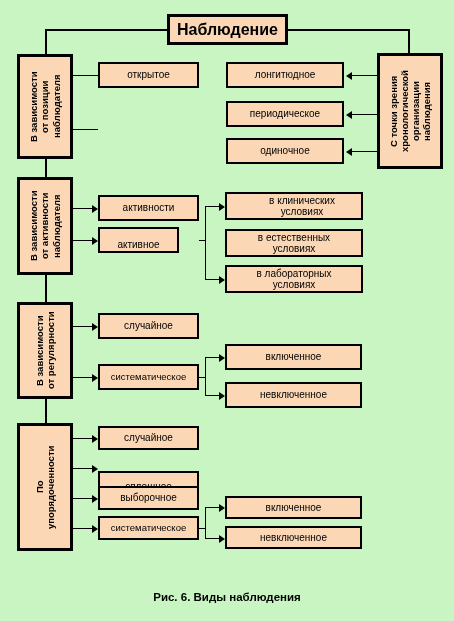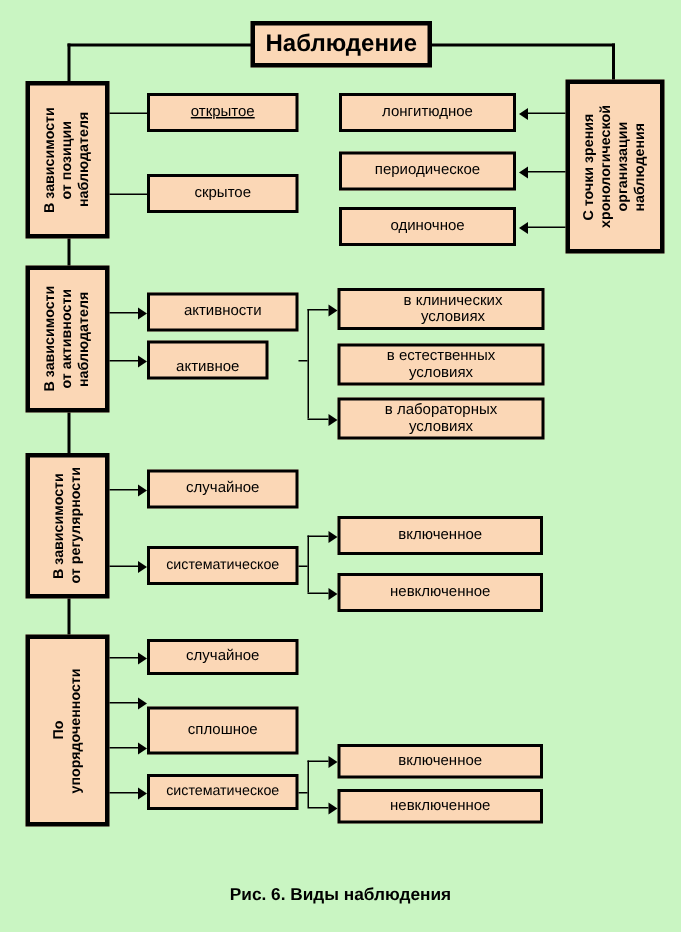--- a/index.html
+++ b/index.html
@@ -85,25 +85,22 @@
   <div class="ln lnv2" style="left:45px;top:158px;height:20px;"></div>
   <div class="ln lnv2" style="left:45px;top:274px;height:29px;"></div>
   <div class="ln lnv2" style="left:45px;top:398px;height:26px;"></div>
 
   <div class="box cat" style="left:17px;top:54px;width:56px;height:105px;">
     <span style="white-space:pre-line;">В зависимости
 от позиции
 наблюдателя</span>
   </div>
 
-  <div class="box" style="left:98px;top:62px;width:101px;height:26px;text-decoration:underline;">
+  <div class="box" style="left:98px;top:62px;width:101px;height:26px;">
     <span>открытое</span>
-  </div>
-  <div class="box" style="left:98px;top:116px;width:101px;height:26px;">
-    <span>скрытое</span>
   </div>
   <div class="ln lnh" style="left:73px;top:75px;width:25px;"></div>
   <div class="ln lnh" style="left:73px;top:129px;width:25px;"></div>
 
   <div class="box cat" style="left:377px;top:53px;width:66px;height:116px;">
     <span style="white-space:pre-line;">С точки зрения
 хронологической
 организации
 наблюдения</span>
   </div>
@@ -195,20 +192,23 @@
   <div class="box cat" style="left:17px;top:423px;width:56px;height:128px;">
     <span style="white-space:pre-line;">По
 упорядоченности</span>
   </div>
 
   <div class="box" style="left:98px;top:426px;width:101px;height:24px;">
     <span>случайное</span>
   </div>
   <div class="box" style="left:98px;top:471px;width:101px;height:32px;">
     <span>сплошное</span>
+  </div>
+  <div class="box" style="left:98px;top:486px;width:101px;height:24px;">
+    <span>выборочное</span>
   </div>
   <div class="box" style="left:98px;top:516px;width:101px;height:24px;">
     <span style="font-size:9.5px;">систематическое</span>
   </div>
 
   <div class="ln lnh" style="left:73px;top:438px;width:19px;"></div>
   <div class="arrow" style="left:92px;top:434.5px;"></div>
   <div class="ln lnh" style="left:73px;top:468px;width:19px;"></div>
   <div class="arrow" style="left:92px;top:464.5px;"></div>
   <div class="ln lnh" style="left:73px;top:498px;width:19px;"></div>

